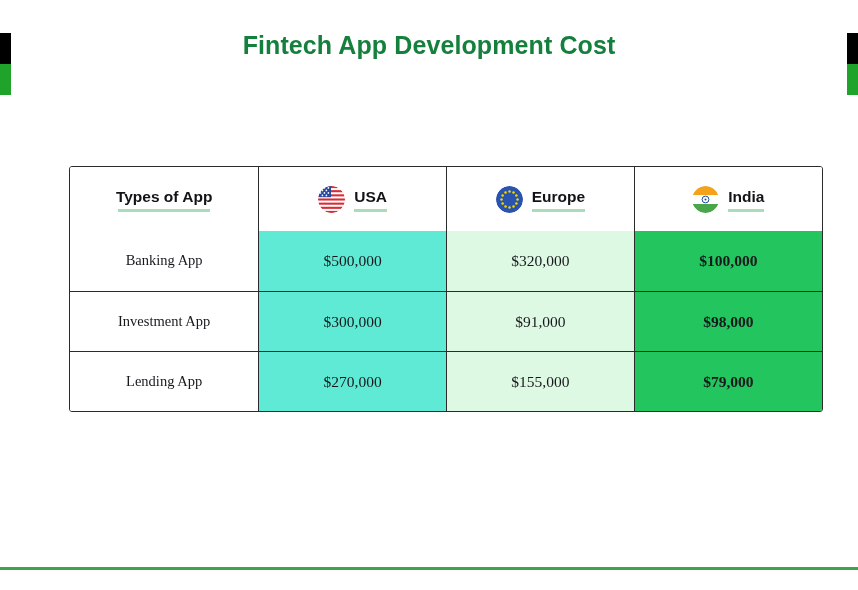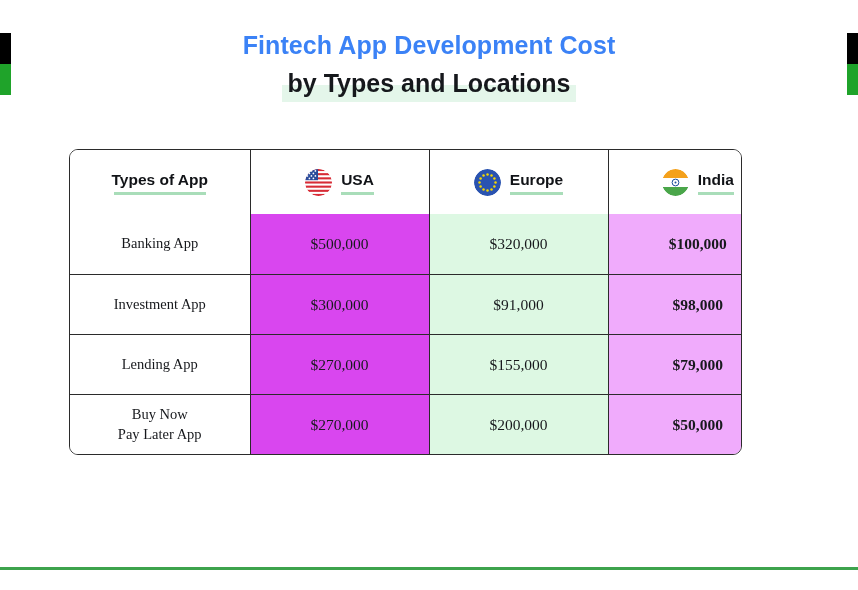--- a/index.html
+++ b/index.html
@@ -49,21 +49,21 @@
   .title-block {
     position: absolute;
     top: 28px;
     left: 0;
     width: 858px;
     text-align: center;
   }
   .title-line1 {
     font-size: 25px;
     font-weight: bold;
-    color: #3b82f6;
+    color: #15803d;
     letter-spacing: 0.1px;
     line-height: 34px;
     white-space: nowrap;
   }
   .title-line2-wrap {
     margin-top: 4px;
     display: flex;
     justify-content: center;
   }
   .title-line2 {
@@ -87,24 +87,24 @@
   }
   .title-line2 span {
     position: relative;
     z-index: 1;
   }
 
   
   .table-wrap {
     position: absolute;
     left: 69px;
-    top: 149px;
-    width: 673px;
+    top: 166px;
+    width: 754px;
     border: 1.4px solid #2b2b2b;
-    border-radius: 9px;
+    border-radius: 3px;
     overflow: hidden;
     box-sizing: border-box;
   }
   table.cost-table {
     width: 100%;
     border-collapse: collapse;
     table-layout: fixed;
   }
   table.cost-table td,
   table.cost-table th {
@@ -178,44 +178,39 @@
   }
   td.type-cell {
     background: #ffffff;
     font-size: 14.5px;
     color: #16181c;
   }
   td.type-cell .two-line {
     display: block;
     line-height: 20px;
   }
-  td.val-usa    { background: #d946ef; margin-top: 48px; }
+  td.val-usa    { background: #5eead4; margin-top: 48px; }
   td.val-europe { background: #ddf8e3; }
-  td.val-india  { background: #f0abfc; font-weight: bold; }
+  td.val-india  { background: #22c55e; font-weight: bold; }
 </style>
 </head>
 <body>
 
 <div class="edge-mark left">
   <div class="seg-black"></div>
   <div class="seg-green"></div>
 </div>
 
 <div class="edge-mark right">
   <div class="seg-black"></div>
   <div class="seg-green"></div>
 </div>
 
 <div class="title-block">
   <div class="title-line1">Fintech App Development Cost</div>
-  <div class="title-line2-wrap">
-    <div class="title-line2">
-      <span>by Types and Locations</span>
-    </div>
-  </div>
 </div>
 
 <div class="table-wrap">
   <table class="cost-table">
     <colgroup>
       <col class="c-type">
         <col class="c-usa">
         <col class="c-europe">
         <col class="c-india">
     </colgroup>
@@ -322,26 +317,17 @@
         <td class="val-usa">$300,000</td>
         <td class="val-europe">$91,000</td>
         <td class="val-india">$98,000</td>
       </tr>
       <tr>
         <td class="type-cell">Lending App</td>
         <td class="val-usa">$270,000</td>
         <td class="val-europe">$155,000</td>
         <td class="val-india">$79,000</td>
       </tr>
-      <tr>
-        <td class="type-cell">
-          <span class="two-line">Buy Now</span>
-          <span class="two-line">Pay Later App</span>
-        </td>
-        <td class="val-usa">$270,000</td>
-        <td class="val-europe">$200,000</td>
-        <td class="val-india">$50,000</td>
-      </tr>
     </tbody>
   </table>
 </div>
 
 <div class="bottom-rule"></div>
 
 </body></html>

